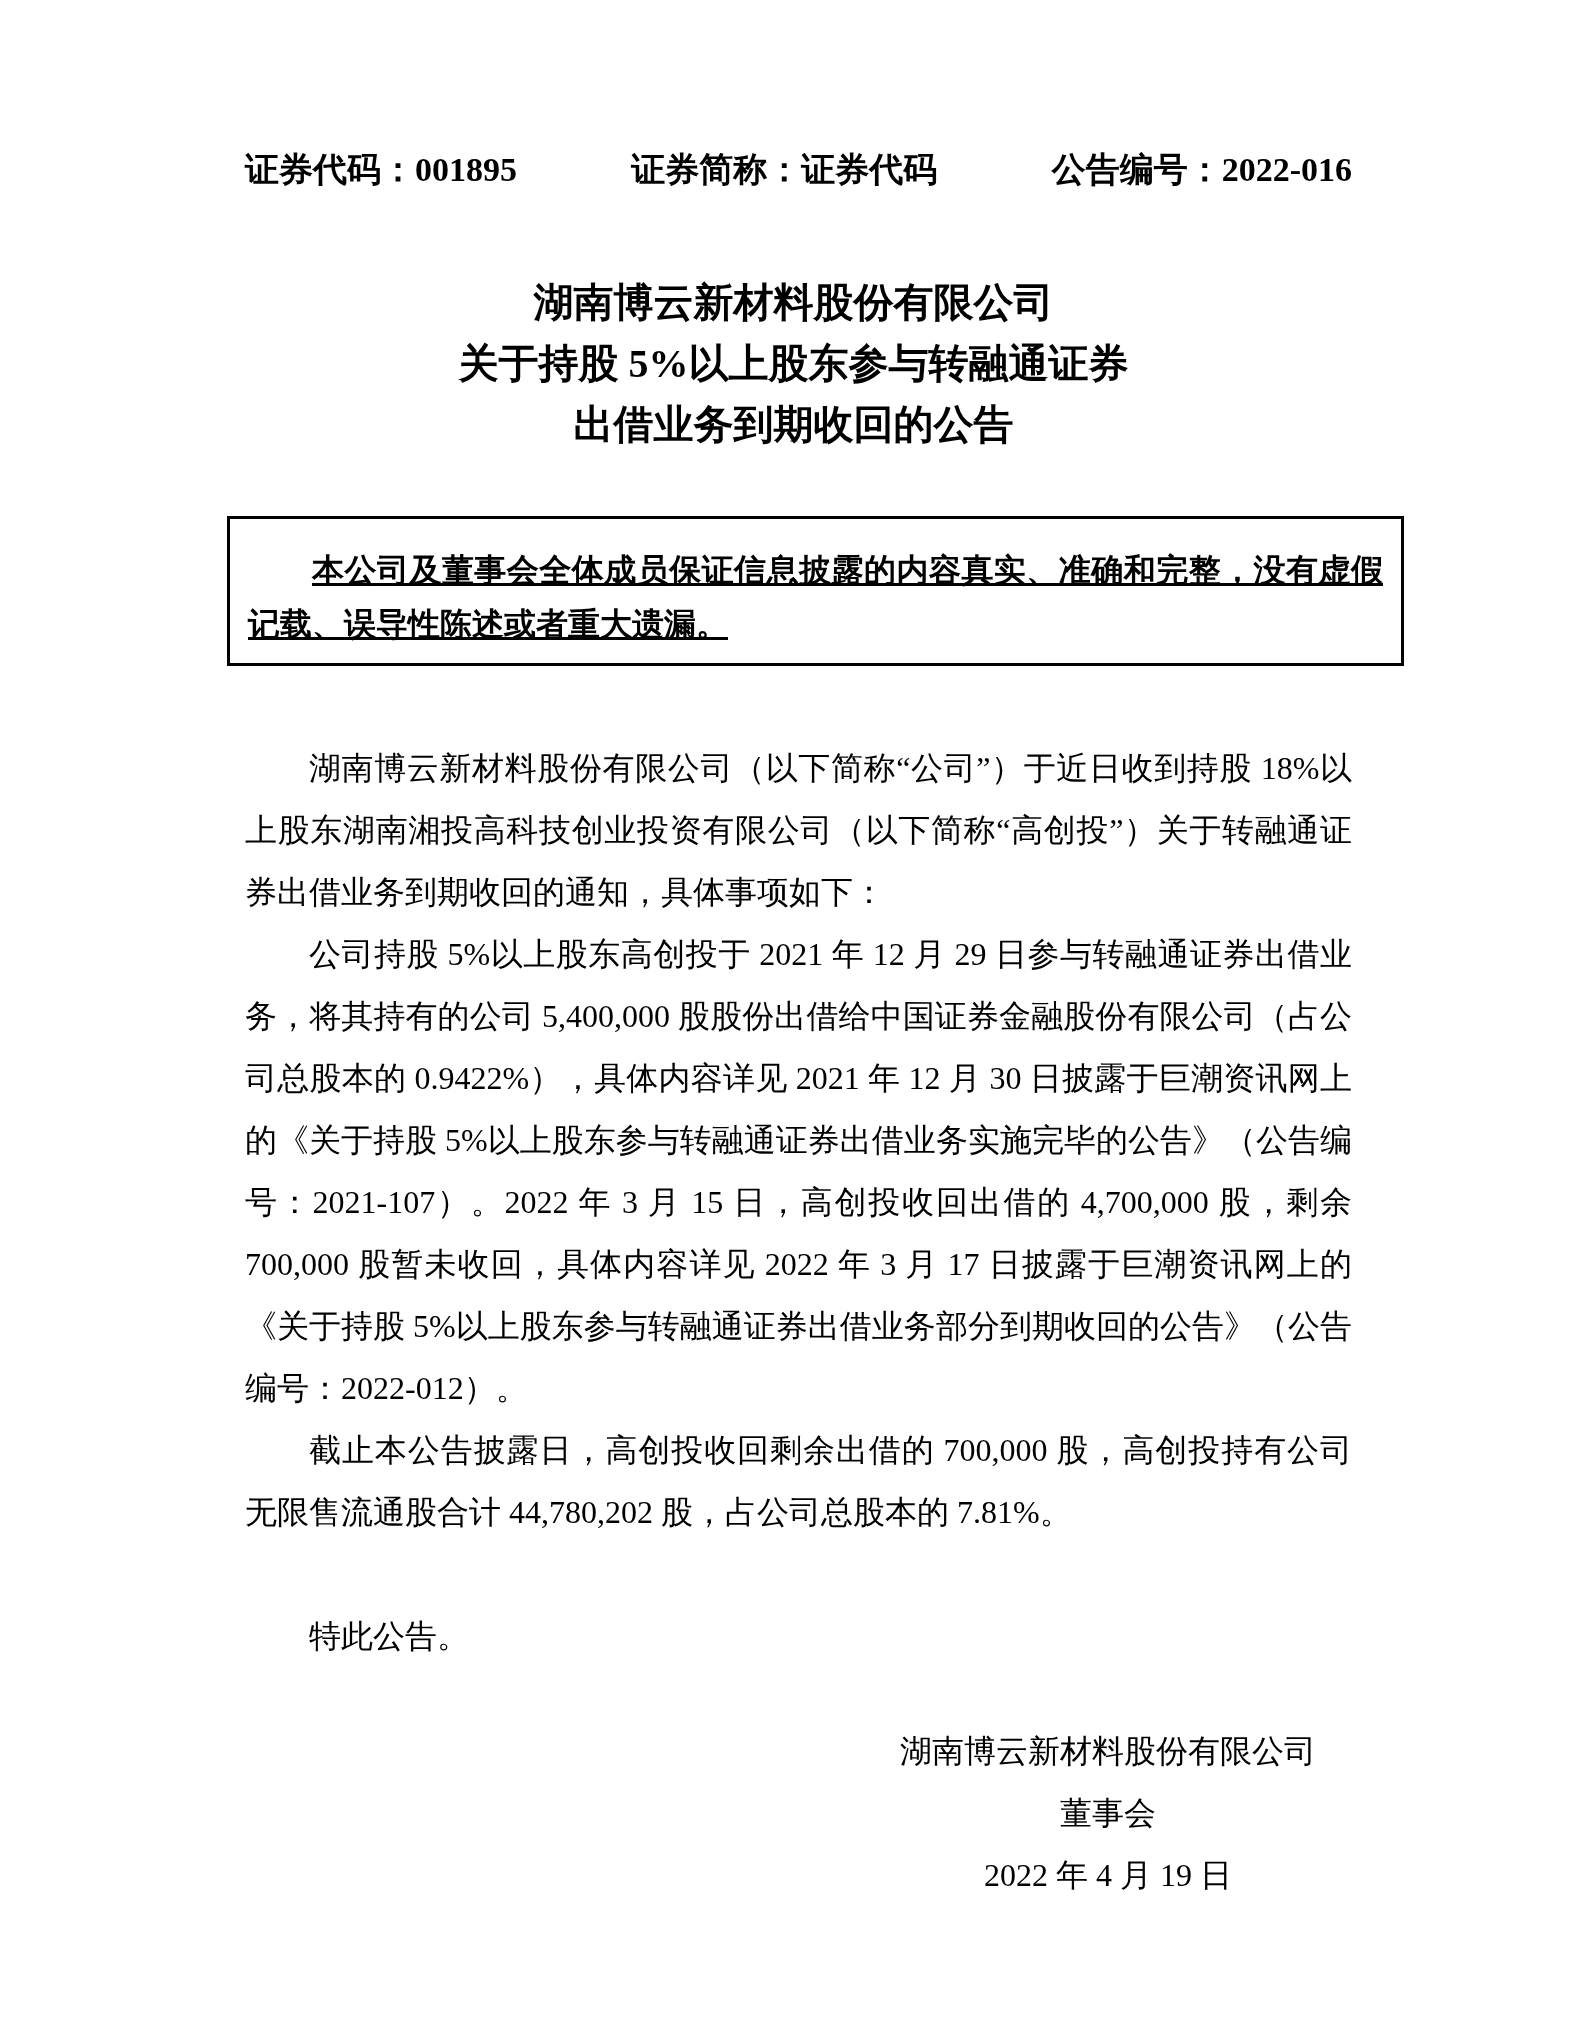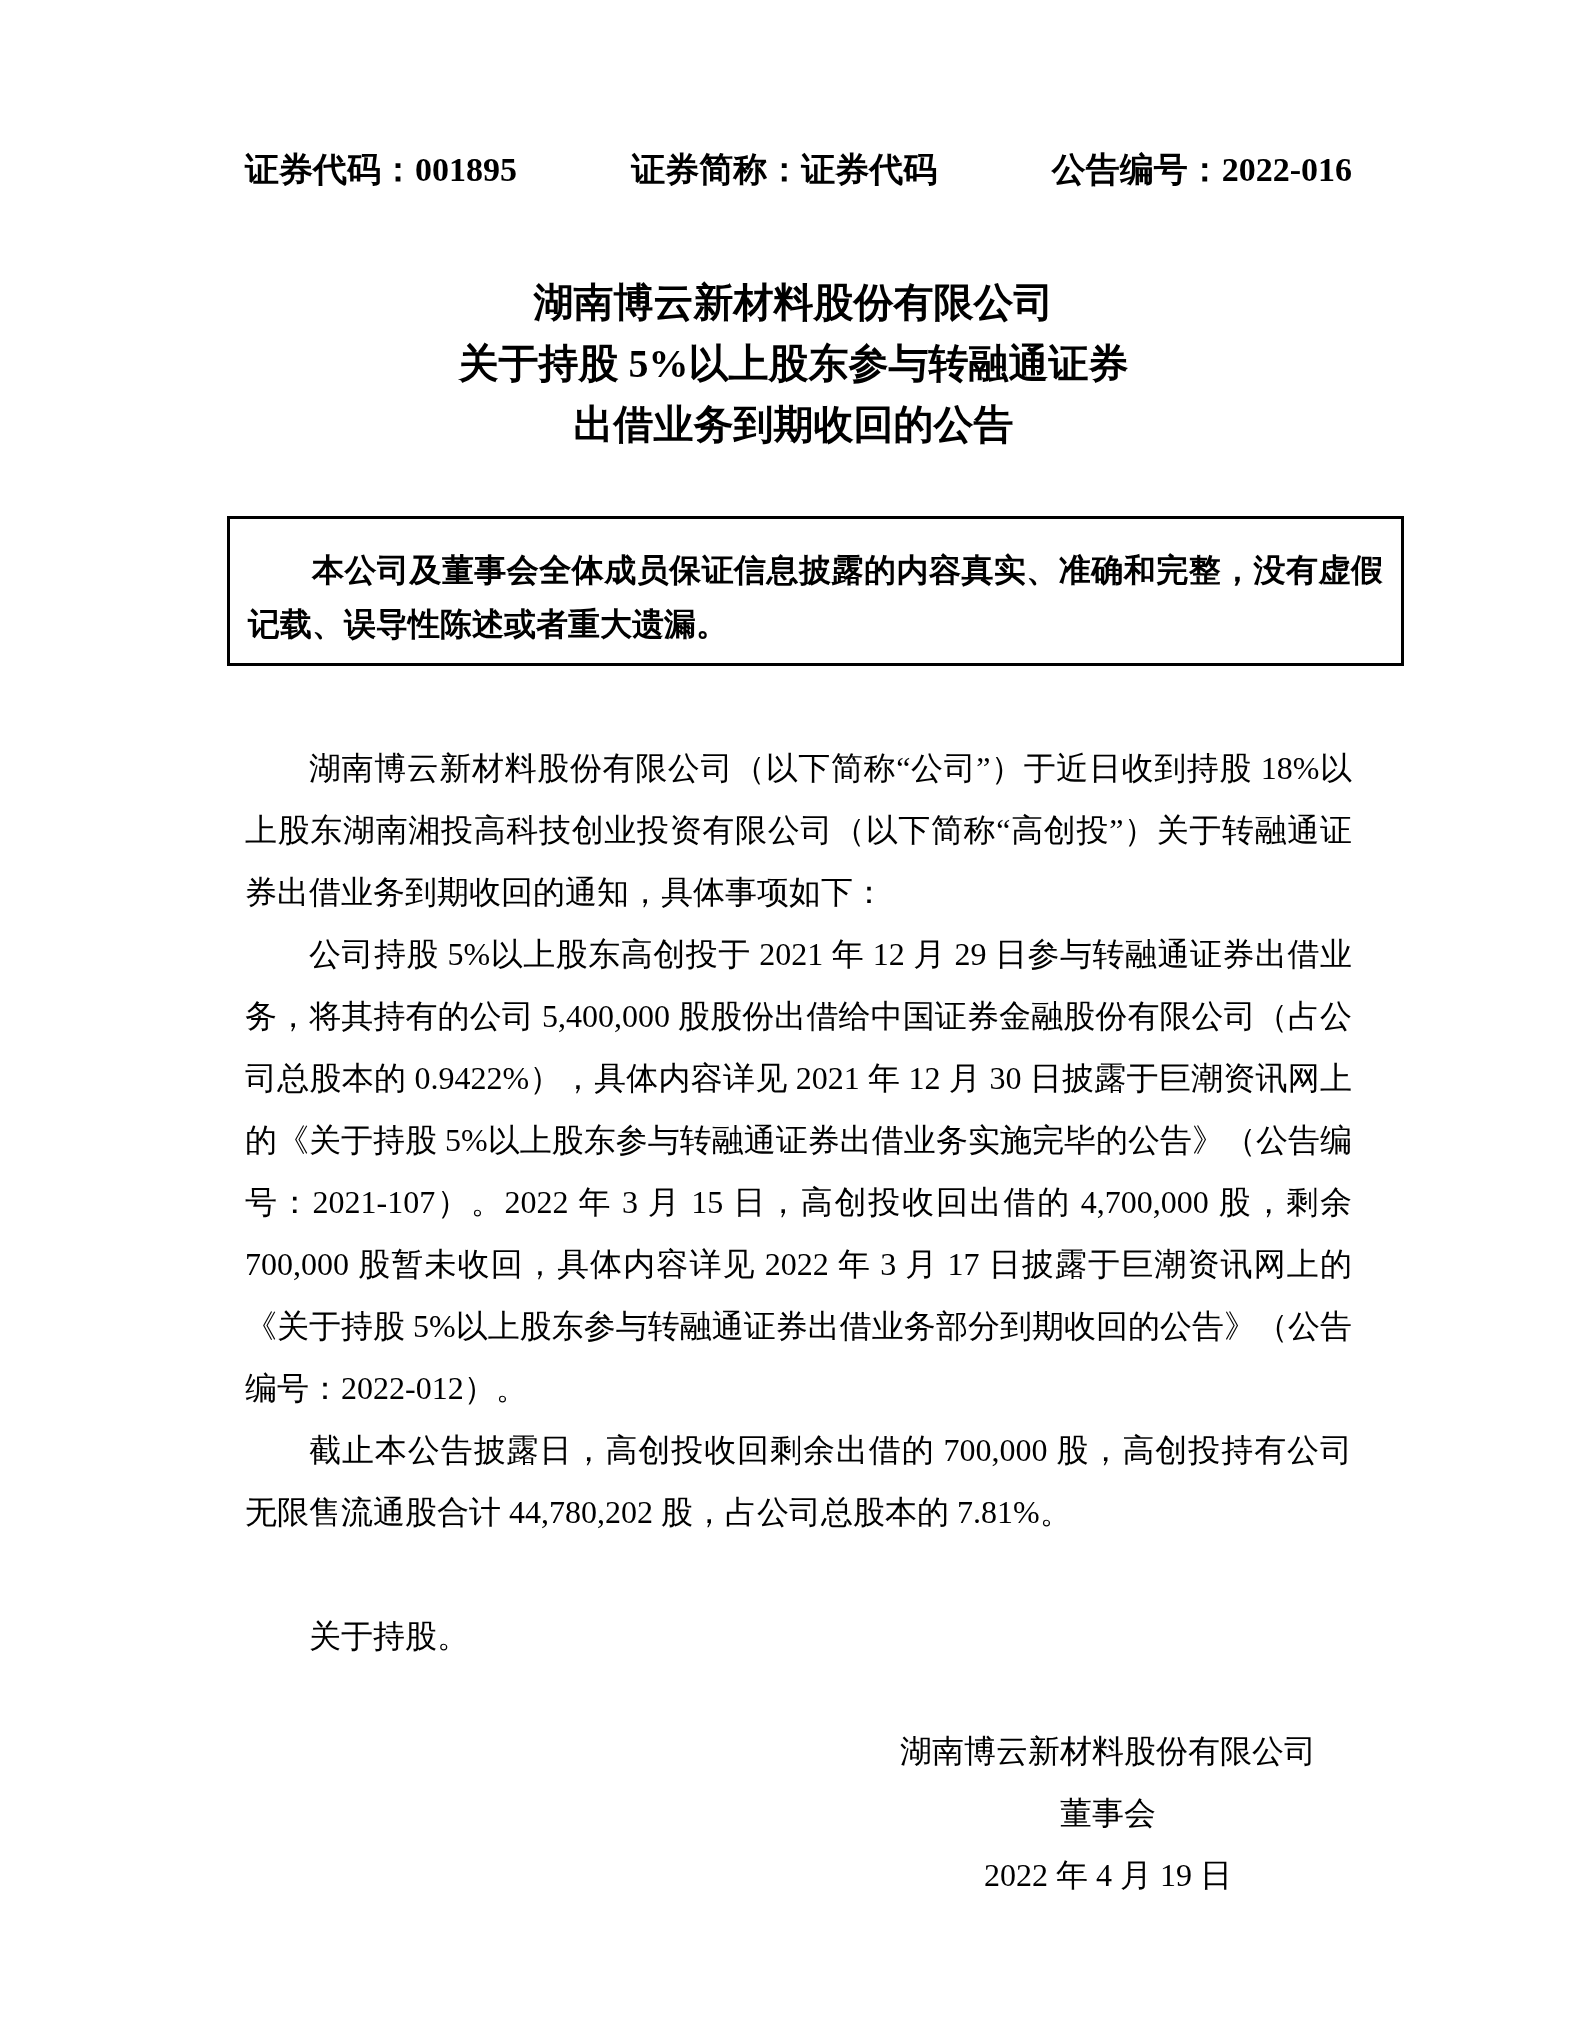--- a/index.html
+++ b/index.html
@@ -38,20 +38,21 @@
     line-height: 61px;
   }
   .disclaimer-box {
     position: absolute;
     top: 516px;
     left: 227px;
     width: 1177px;
     height: 150px;
     border: 3px solid #000000;
     box-sizing: border-box;
+    text-decoration: underline;
   }
   .disclaimer-box p {
     margin: 0;
     padding: 24px 18px 0 18px;
     font-size: 32px;
     font-weight: bold;
     line-height: 54px;
     text-indent: 2em;
     text-align: justify;
   }
@@ -101,21 +102,21 @@
   </div>
 
   <div class="disclaimer-box">
     <p>本公司及董事会全体成员保证信息披露的内容真实、准确和完整，没有虚假记载、误导性陈述或者重大遗漏。</p>
   </div>
 
   <div class="body-text">
     <p>湖南博云新材料股份有限公司（以下简称“公司”）于近日收到持股 18%以上股东湖南湘投高科技创业投资有限公司（以下简称“高创投”）关于转融通证券出借业务到期收回的通知，具体事项如下：</p>
     <p>公司持股 5%以上股东高创投于 2021 年 12 月 29 日参与转融通证券出借业务，将其持有的公司 5,400,000 股股份出借给中国证券金融股份有限公司（占公司总股本的 0.9422%），具体内容详见 2021 年 12 月 30 日披露于巨潮资讯网上的《关于持股 5%以上股东参与转融通证券出借业务实施完毕的公告》（公告编号：2021-107）。2022 年 3 月 15 日，高创投收回出借的 4,700,000 股，剩余 700,000 股暂未收回，具体内容详见 2022 年 3 月 17 日披露于巨潮资讯网上的《关于持股 5%以上股东参与转融通证券出借业务部分到期收回的公告》（公告编号：2022-012）。</p>
     <p>截止本公告披露日，高创投收回剩余出借的 700,000 股，高创投持有公司无限售流通股合计 44,780,202 股，占公司总股本的 7.81%。</p>
-    <p class="closing">关于持股。</p>
+    <p class="closing">特此公告。</p>
   </div>
 
   <div class="signature-block">
     <div>湖南博云新材料股份有限公司</div>
     <div>董事会</div>
     <div>2022 年 4 月 19 日</div>
   </div>
 
 </div>
 

